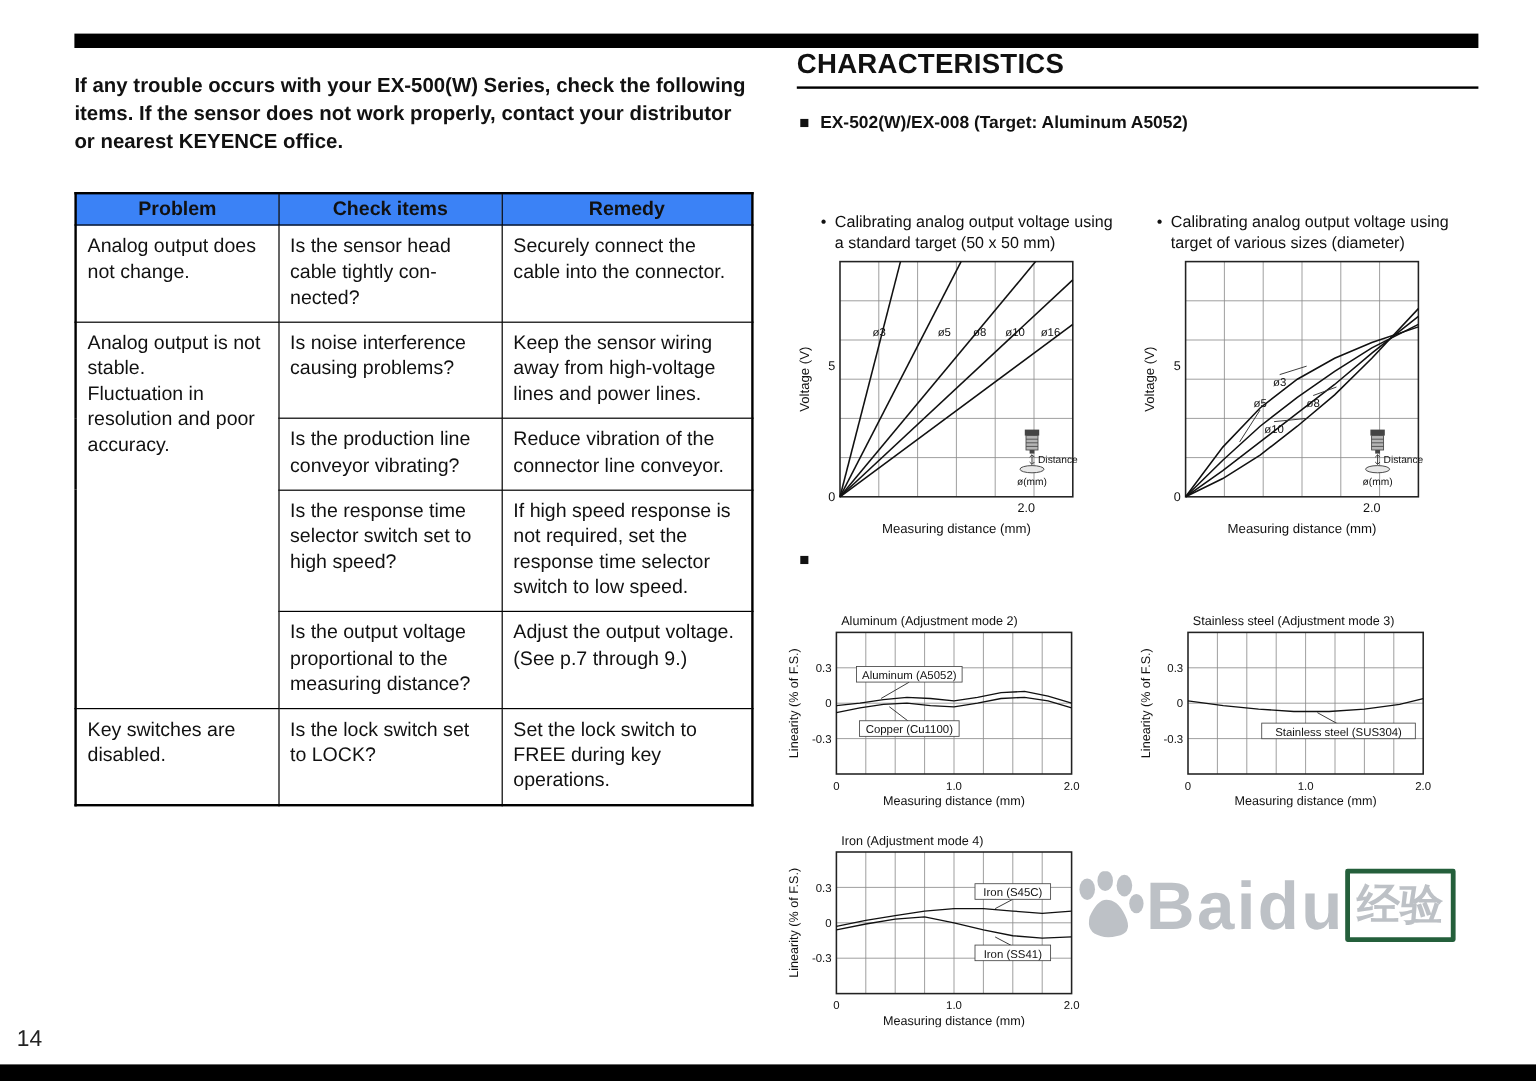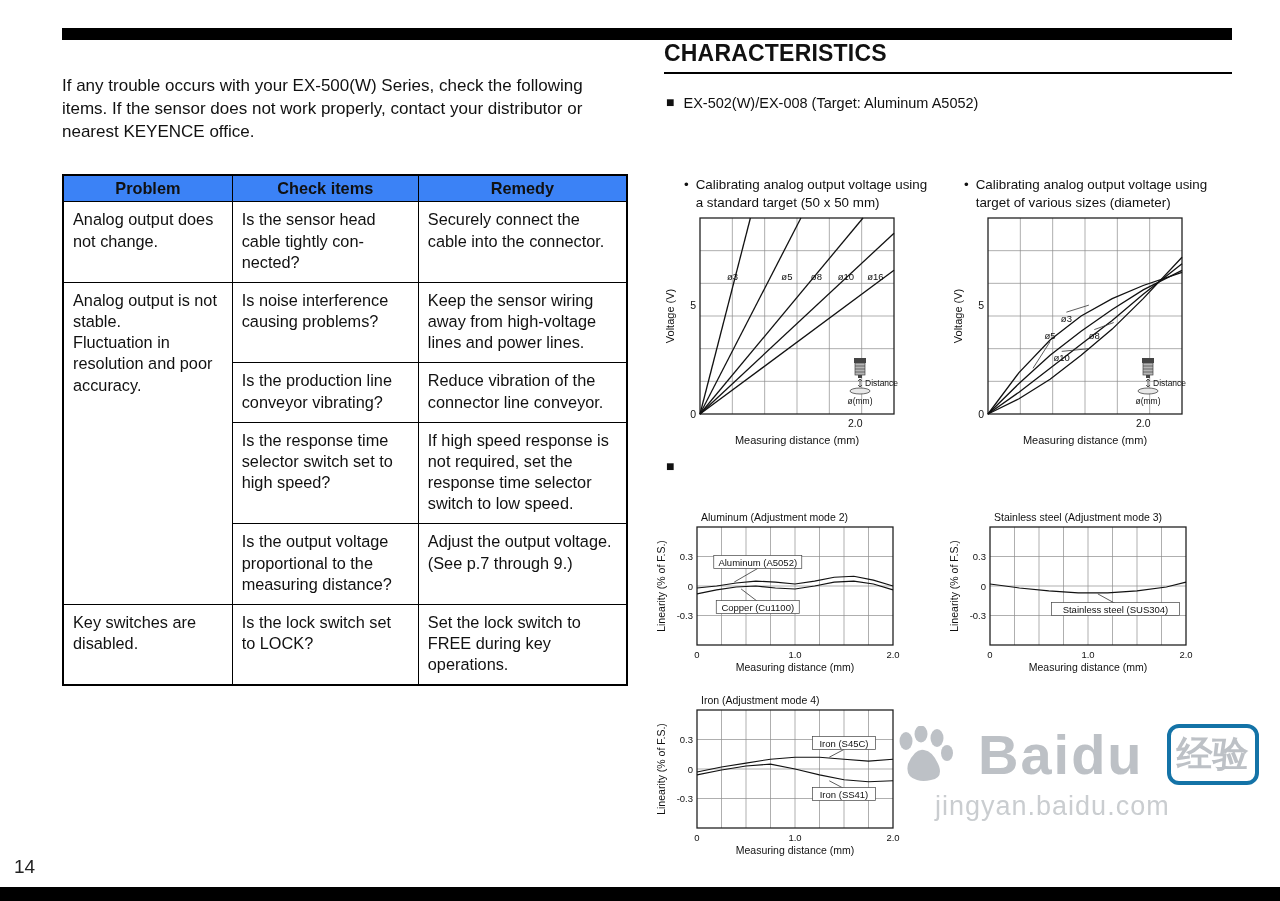--- a/index.html
+++ b/index.html
@@ -5,35 +5,35 @@
   * { margin:0; padding:0; box-sizing:border-box; }
   html,body { width:1280px; height:901px; }
   body { background:#fff; font-family:"Liberation Sans",sans-serif; color:#111; position:relative; overflow:hidden; }
   .page { position:absolute; inset:0; background:#ffffff; }
   .topbar { position:absolute; left:62px; top:28px; width:1170px; height:12px; background:#000; }
   .botbar { position:absolute; left:0; top:887px; width:1280px; height:14px; background:#000; }
   .pageno { position:absolute; left:14px; top:856px; font-size:19px; color:#222; }
 
   .col-left { position:absolute; left:62px; top:40px; width:566px; }
   h1.doc { font-size:23px; font-weight:bold; letter-spacing:.2px; padding-bottom:5px; border-bottom:2px solid #000; }
-  .intro { margin-top:34px; font-size:17px; line-height:1.36; }
+  .intro { margin-top:20px; font-size:17px; line-height:1.36;font-weight:bold; }
 
   table.trouble { width:100%; border-collapse:collapse; margin-top:31px; font-size:16.3px; border:2px solid #000; }
   table.trouble th { background:#3b82f6; border:1px solid #000; padding:3px 4px; font-size:16.3px; }
   table.trouble td { border:1px solid #000; padding:7px 9px 9px; vertical-align:top; line-height:1.3; }
   .problem-cell { white-space:pre-line; }
 
   .col-right { position:absolute; left:664px; top:40px; width:568px; height:722px; }
   .col-right h1.doc { position:absolute; top:0; left:0; width:100%; }
   .sec-head { position:absolute; display:flex; gap:9px; }
   .sec1 { top:52px; left:2px; }
   .sec2 { top:416px; left:2px; }
   .sq { font-size:14px; line-height:21px; }
   .h2 { font-size:17.5px; font-weight:bold; line-height:1.27; max-width:500px; }
-  .model { font-size:14.5px; font-weight:normal; margin-top:3px; }
+  .model { font-size:14.5px; font-weight:bold; margin-top:3px; }
   .bullet { position:absolute; display:flex; gap:7px; font-size:13.4px; line-height:1.32; }
   .b1 { top:136px; left:20px; width:252px; }
   .b2 { top:136px; left:300px; width:266px; }
 
   .chart { position:absolute; }
   .chartA { left:0; top:172px; }
   .chartB { left:288px; top:172px; }
   .chartC { left:-7px; top:471px; }
   .chartD { left:286px; top:471px; }
   .chartE { left:-7px; top:654px; }
@@ -52,23 +52,23 @@
   .labelbox { fill:#fff; stroke:#444; stroke-width:0.7; }
   .leader { stroke:#333; stroke-width:0.8; }
   .leader-open { fill:none; stroke:#333; stroke-width:0.8; }
   .sp-dark { fill:#444; }
   .sp-body { fill:#b5b5b5; stroke:#444; stroke-width:0.7; }
   .sp-line { stroke:#444; stroke-width:0.7; }
   .sp-disk { fill:#e8e8e8; stroke:#444; stroke-width:0.8; }
   .sensor-text { font-size:8.5px; fill:#111; }
 
   .watermark { position:absolute; left:893px; top:722px; z-index:6; pointer-events:none; opacity:.93; }
-  .wm-row { display:flex; align-items:center; gap:23px; }
+  .wm-row { display:flex; align-items:center; gap:0; }
   .wm-brand { font-size:56px; font-weight:bold; color:#b9bdc2; letter-spacing:2px; }
-  .wm-badge { font-size:36px; font-weight:bold; color:#b9bdc2; border:4px solid #0369a1; border-radius:12px; padding:2px 6px; }
+  .wm-badge { font-size:36px; font-weight:bold; color:#b9bdc2; border:4px solid #14532d; border-radius:2px; padding:2px 6px; }
   .wm-url { font-size:27px; color:#c6cacd; margin-top:4px; margin-left:42px; letter-spacing:1px; }
 </style>
 </head>
 <body>
 
 <div class="page">
   <div class="topbar"></div>
   <div class="botbar"></div>
   <div class="pageno">14</div>
 
@@ -347,15 +347,14 @@
       <svg width="62" height="58" viewBox="0 0 62 58">
         <ellipse cx="13" cy="15" rx="6.5" ry="9" fill="#b9bdc2"></ellipse>
         <ellipse cx="28" cy="8" rx="6.5" ry="8.5" fill="#b9bdc2"></ellipse>
         <ellipse cx="44" cy="12" rx="6.5" ry="9" fill="#b9bdc2"></ellipse>
         <ellipse cx="54" cy="27" rx="6" ry="8" fill="#b9bdc2"></ellipse>
         <path d="M15 38 Q22 22 31 24 Q40 25 46 40 Q50 52 38 54 Q30 56 24 54 Q12 51 15 38 Z" fill="#b9bdc2"></path>
       </svg>
       <span class="wm-brand">Baidu</span>
       <span class="wm-badge">经验</span>
     </div>
-    <div class="wm-url">jingyan.baidu.com</div>
   </div>
 </div>
 
 </body></html>

